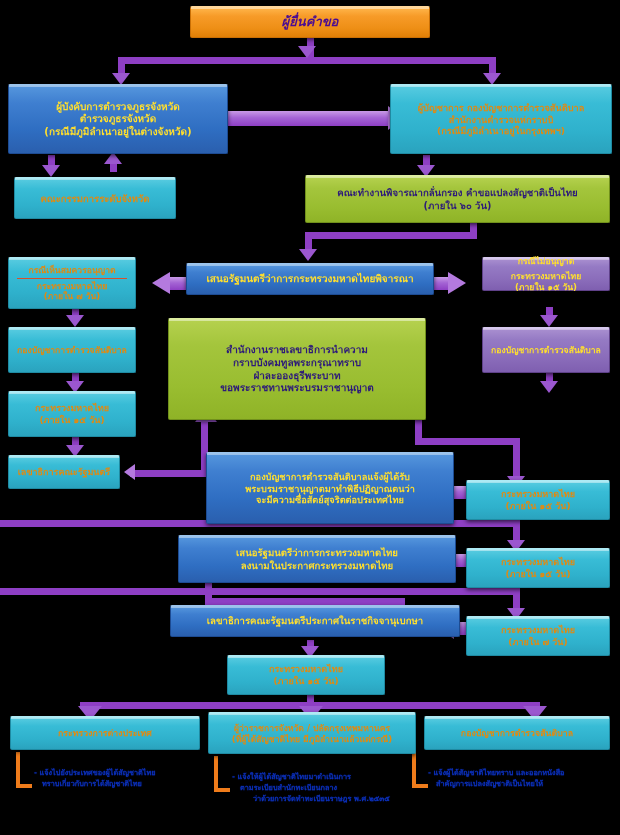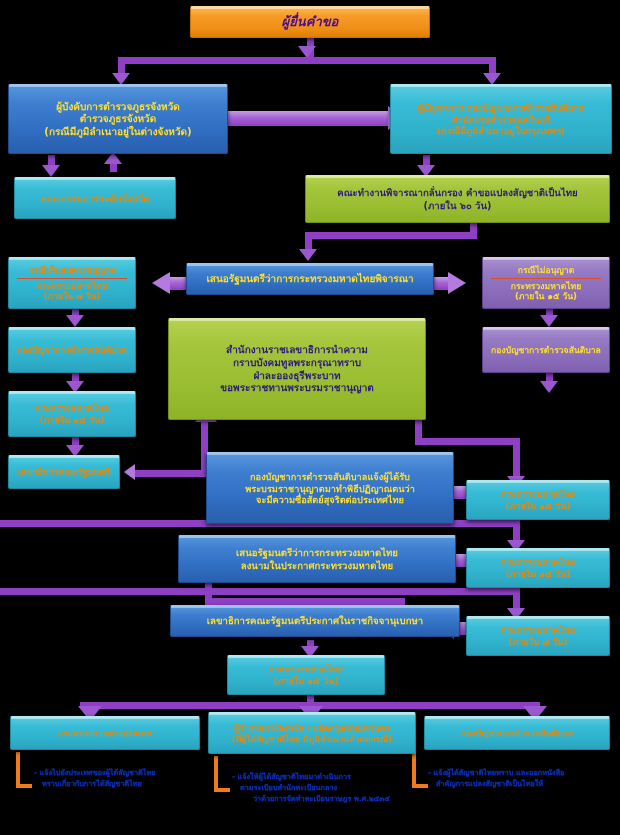--- a/index.html
+++ b/index.html
@@ -220,21 +220,21 @@
   </div>
 
   <div class="node n-blue" style="left:8px;top:84px;width:220px;height:70px;font-size:10px;">
     <span class="ln">ผู้บังคับการตำรวจภูธรจังหวัด</span>
     <span class="ln">ตำรวจภูธรจังหวัด</span>
     <span class="ln">(กรณีมีภูมิลำเนาอยู่ในต่างจังหวัด)</span>
   </div>
 
   <div class="node n-cyan" style="left:390px;top:84px;width:222px;height:70px;font-size:9.2px;">
     <span class="ln">ผู้บัญชาการ กองบัญชาการตำรวจสันติบาล</span>
-    <span class="ln">สำนักงานตำรวจแห่ในกริ</span>
+    <span class="ln">สำนักงานตำรวจแห่กราบบิ</span>
     <span class="ln">(กรณีมีภูมิลำเนาอยู่ในกรุงเทพฯ)</span>
   </div>
 
   <div class="node n-cyan" style="left:14px;top:177px;width:162px;height:42px;font-size:9.5px;">
     <span class="ln">คณะกรรมการระดับจังหวัด</span>
   </div>
 
   <div class="node n-green" style="left:305px;top:175px;width:305px;height:48px;font-size:9.6px;">
     <span class="ln">คณะทำงานพิจารณากลั่นกรอง คำขอแปลงสัญชาติเป็นไทย</span>
     <span class="ln">(ภายใน ๖๐ วัน)</span>
@@ -244,21 +244,21 @@
     <span class="ln">เสนอรัฐมนตรีว่าการกระทรวงมหาดไทยพิจารณา</span>
   </div>
 
   <div class="node n-cyan" style="left:8px;top:257px;width:128px;height:52px;font-size:8.6px;">
     <span class="ln hdr">กรณีเห็นสมควรอนุญาต</span>
     <span class="divider"></span>
     <span class="ln">กระทรวงมหาดไทย</span>
     <span class="ln">(ภายใน ๗ วัน)</span>
   </div>
 
-  <div class="node n-purple" style="left:482px;top:257px;width:128px;height:52px;font-size:8.6px;">
+  <div class="node n-purple" style="left:482px;top:257px;width:128px;height:34px;font-size:8.6px;">
     <span class="ln hdr">กรณีไม่อนุญาต</span>
     <span class="divider"></span>
     <span class="ln">กระทรวงมหาดไทย</span>
     <span class="ln">(ภายใน ๑๕ วัน)</span>
   </div>
 
   <div class="node n-cyan" style="left:8px;top:327px;width:128px;height:46px;font-size:8.6px;">
     <span class="ln">กองบัญชาการตำรวจสันติบาล</span>
   </div>
 

